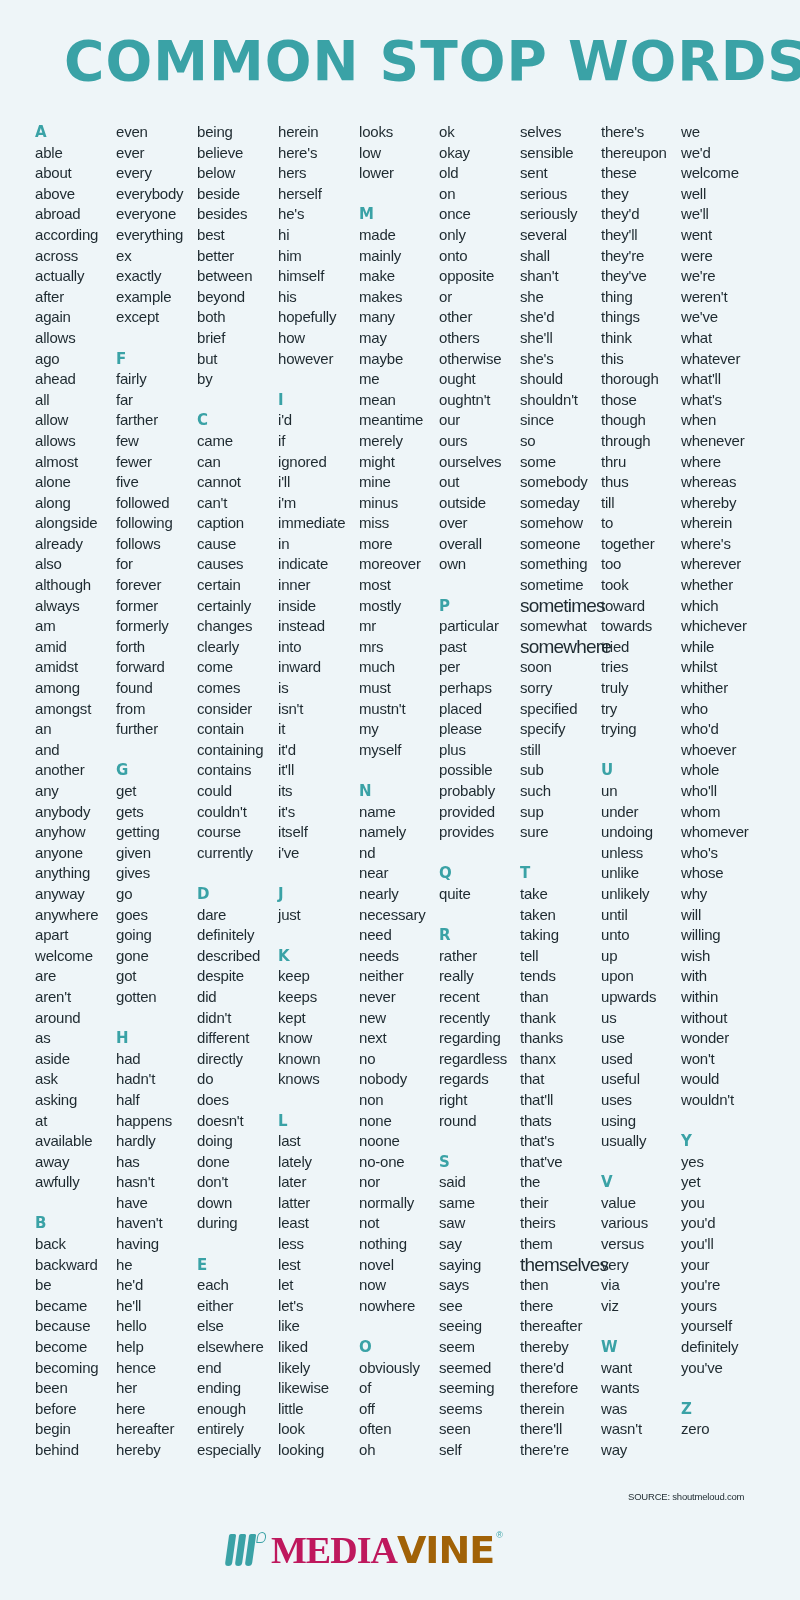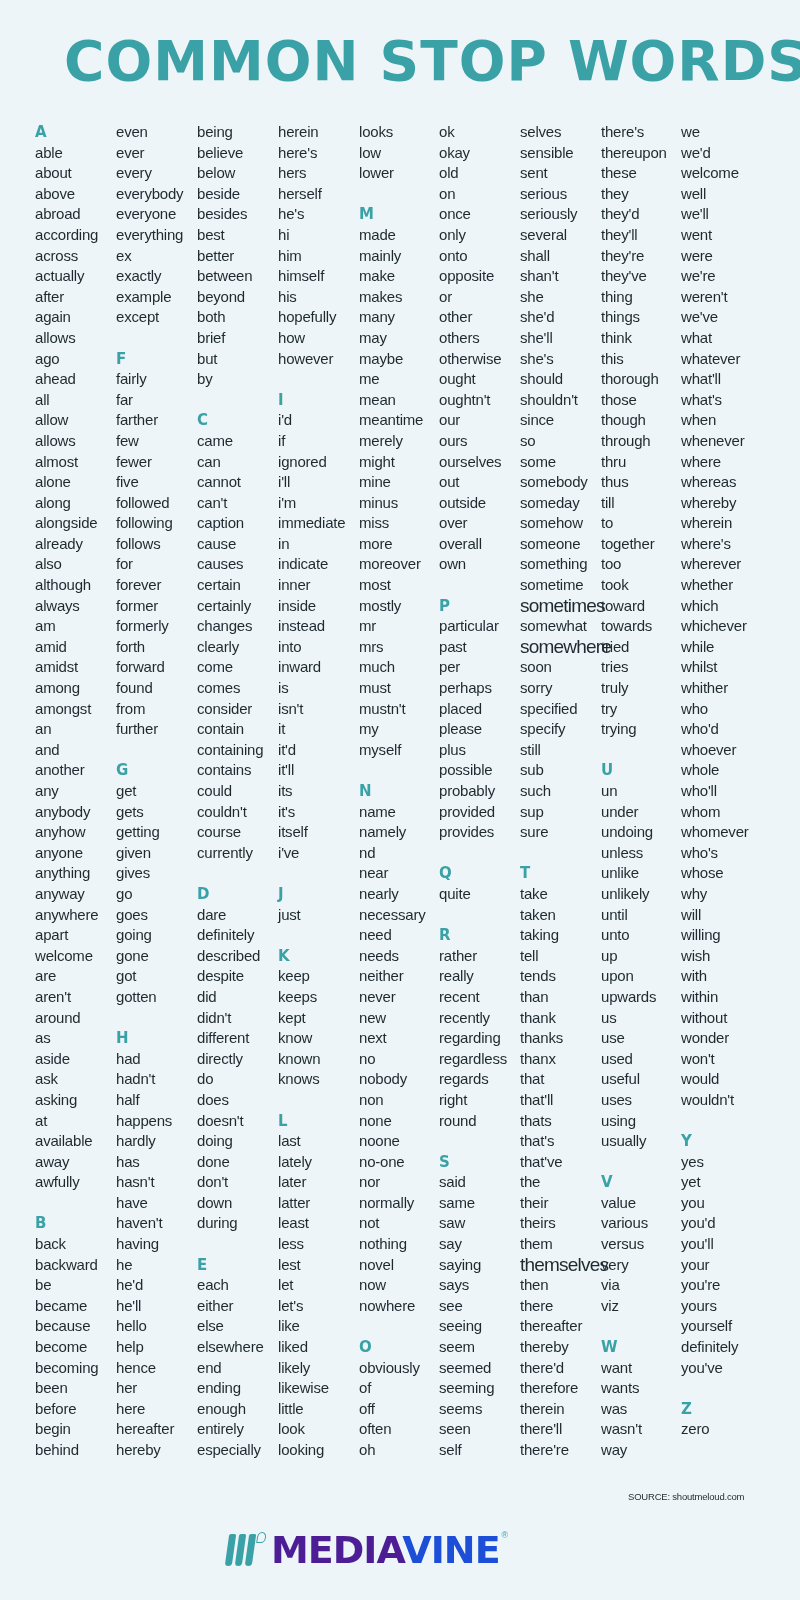--- a/index.html
+++ b/index.html
@@ -48,22 +48,22 @@
     margin-right: 3px; border-radius: 3px 3px 6px 6px; transform: skewX(-8deg);
   }
   .logo-mark .leaf {
     width: 7px; height: 9px; background: none; border: 1.5px solid #3aa2a6;
     border-radius: 50% 50% 50% 0; align-self: flex-start; margin-top: -2px;
   }
   .logo-text {
     font-family: "DejaVu Sans", sans-serif; font-weight: 900;
     font-size: 38px; letter-spacing: -1px; line-height: 40px;
   }
-  .logo-text .dark { color: #4c1d95; }
-  .logo-text .teal { color: #1d4ed8; }
+  .logo-text .dark { color: #be185d; font-family: Liberation Serif, serif; }
+  .logo-text .teal { color: #a16207; }
   .logo-reg { font-size: 9px; color: #3aa2a6; align-self: flex-start; margin-left: 2px; }
   .source {
     position: absolute; top: 1491px; left: 628px;
     font-size: 9.5px; color: #1e2a30; letter-spacing: -0.2px;
   }
 </style>
 </head>
 <body>
 
 <h1 class="title">COMMON STOP WORDS</h1>

